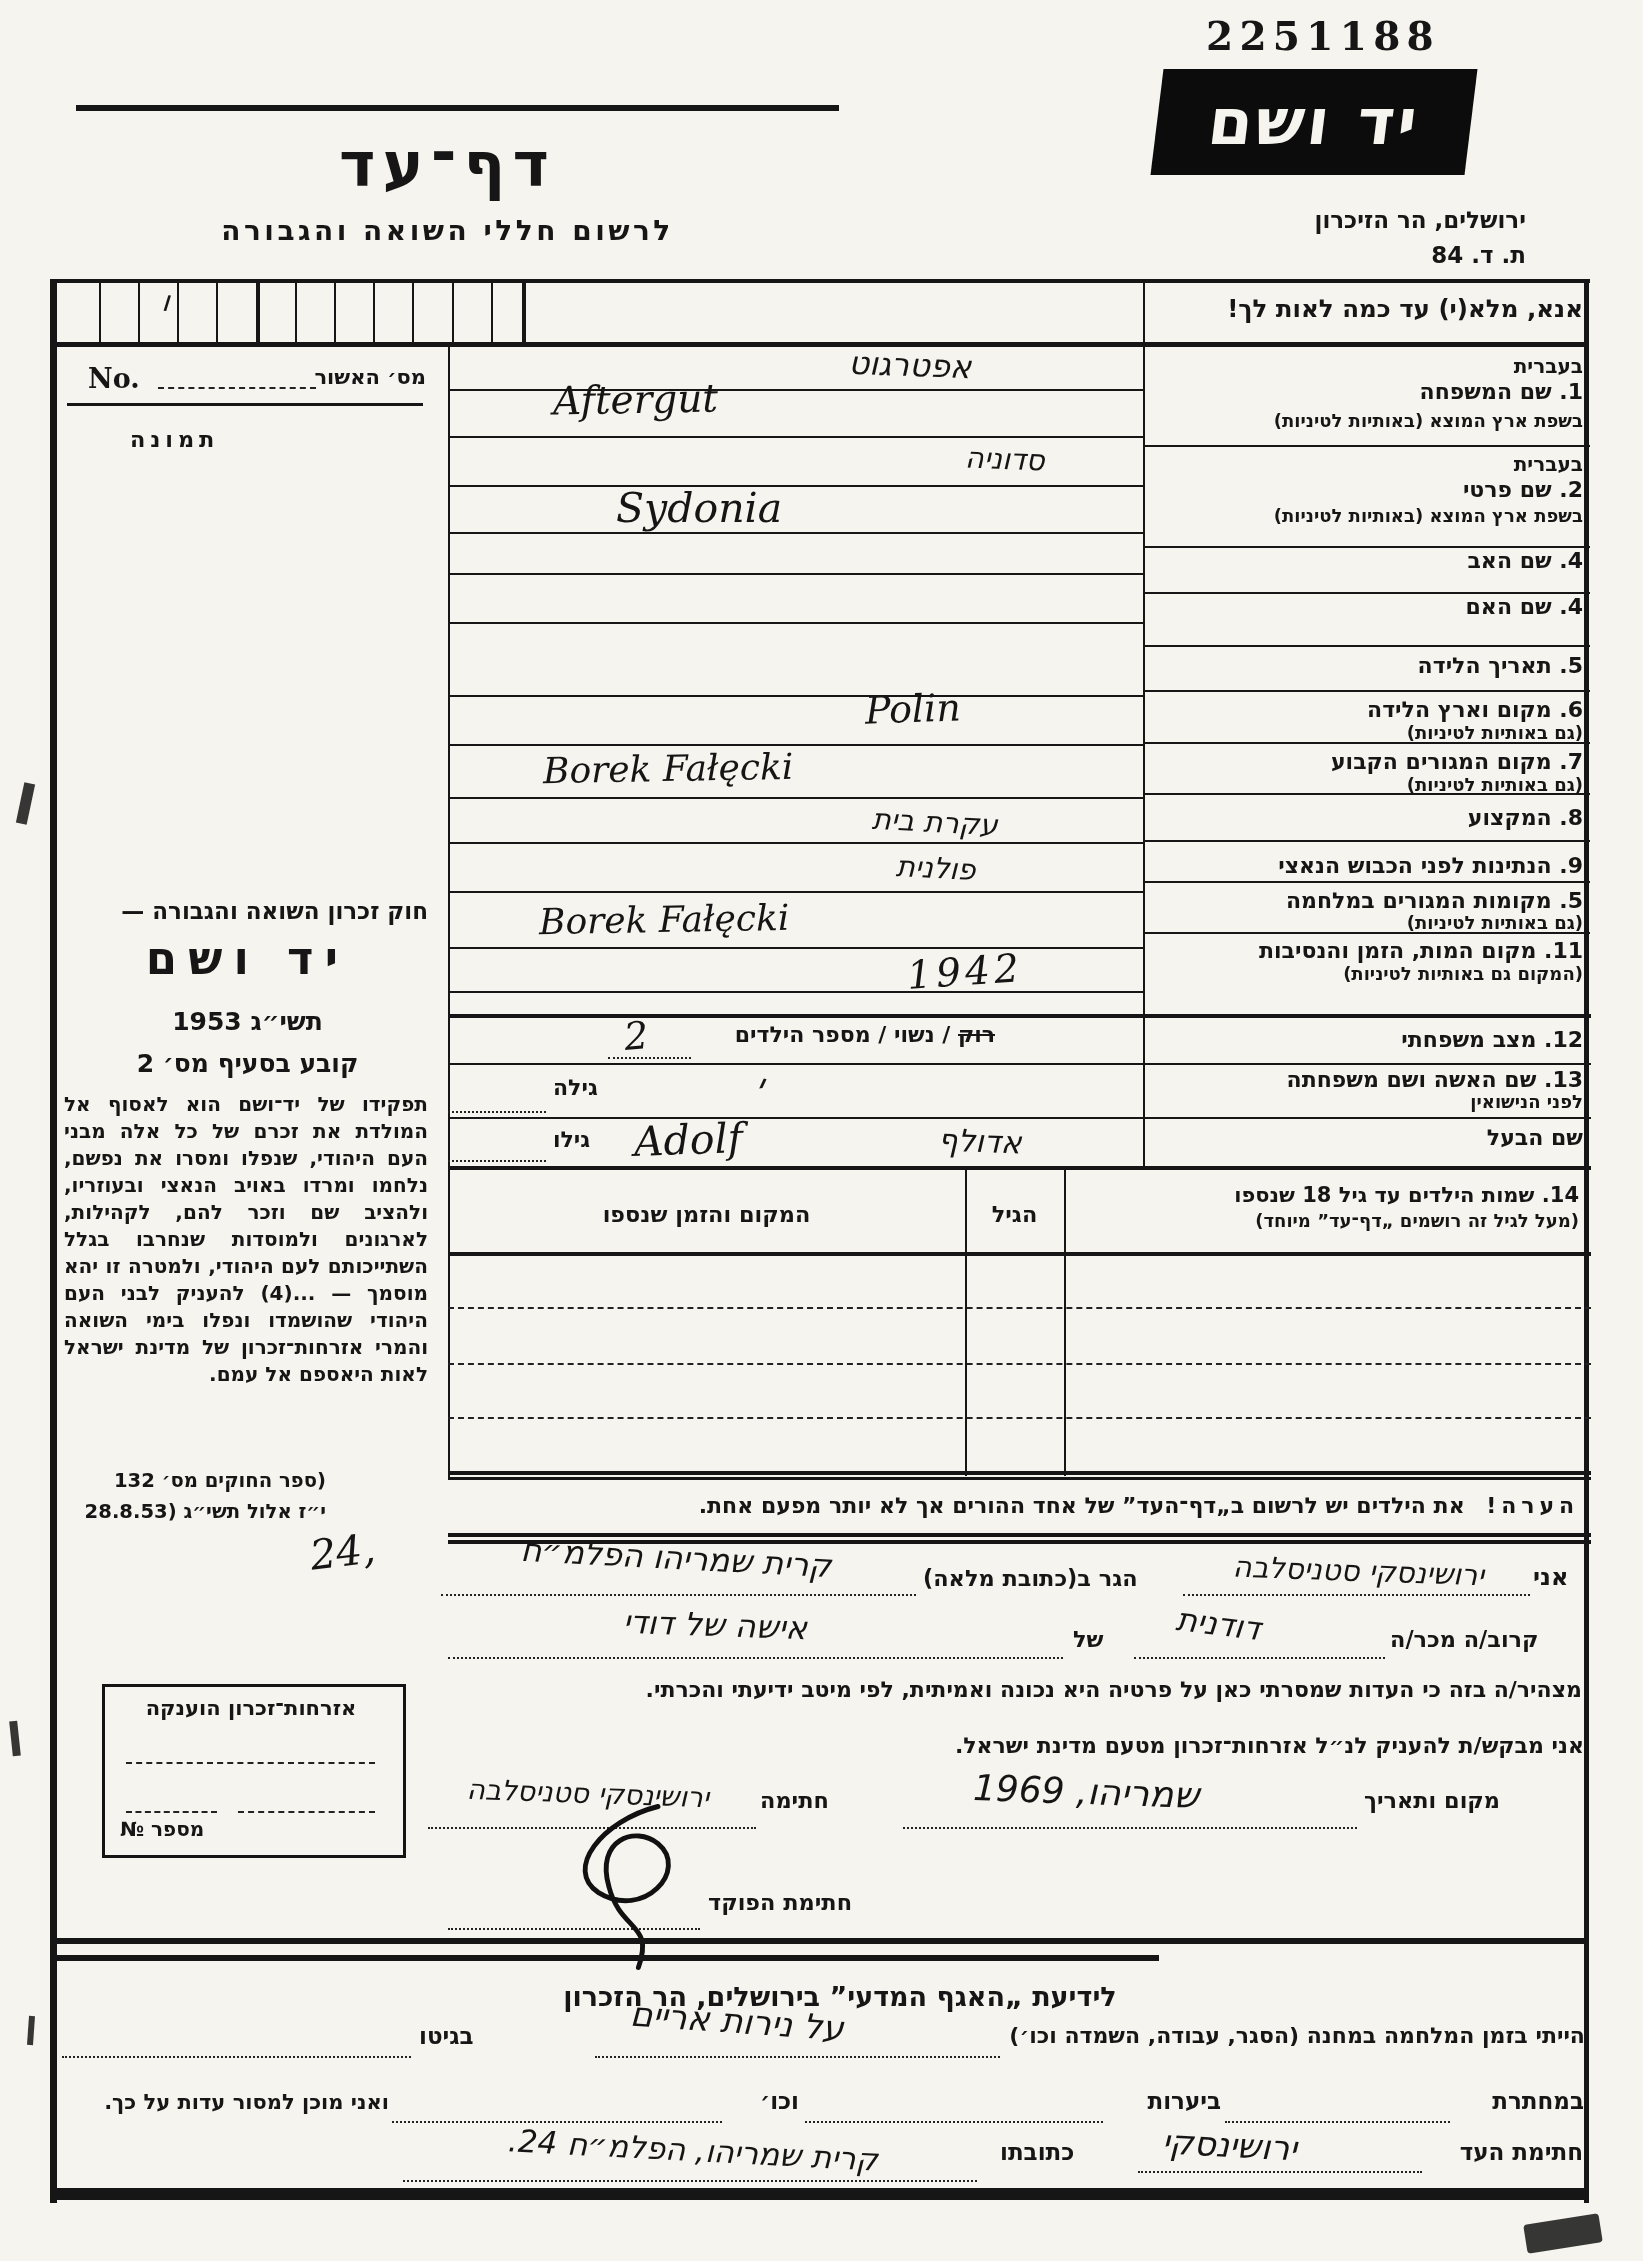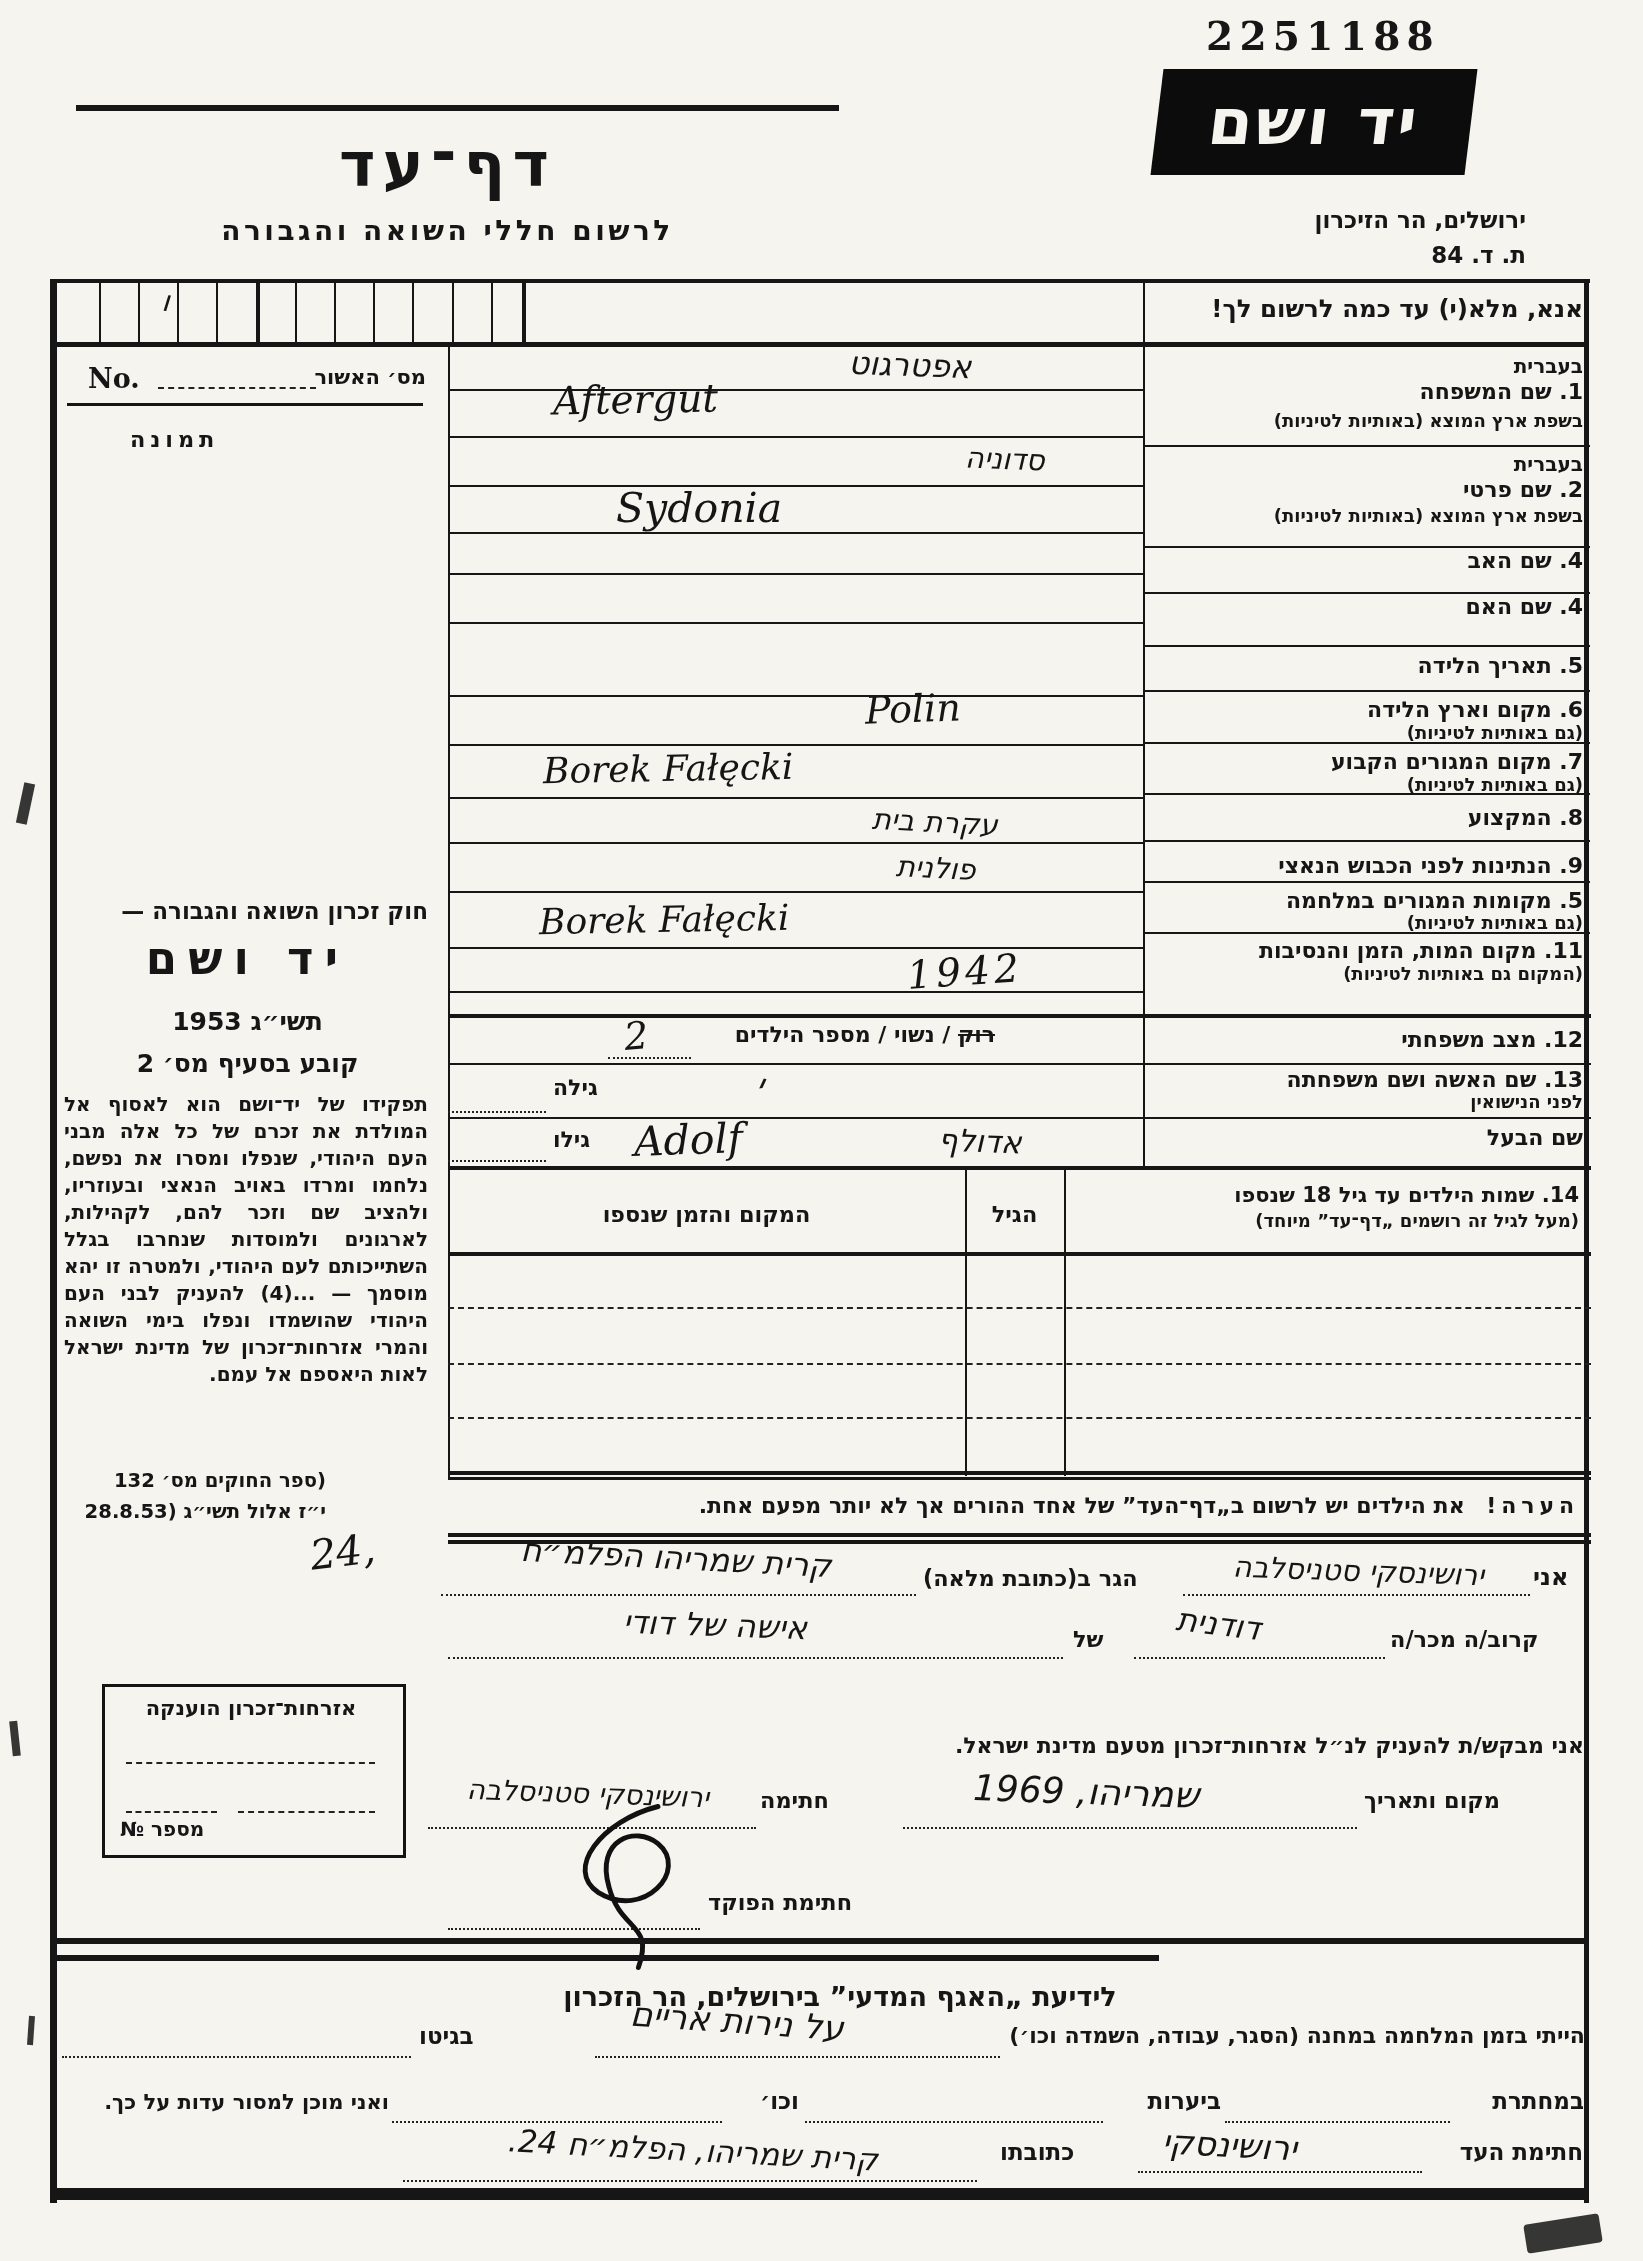--- a/index.html
+++ b/index.html
@@ -55,21 +55,21 @@
   <div class="ln" style="left:256px;top:279px;width:3.5px;height:63px;"></div>
   <div class="ln" style="left:295px;top:279px;width:2.1px;height:63px;"></div>
   <div class="ln" style="left:334px;top:279px;width:2.1px;height:63px;"></div>
   <div class="ln" style="left:373px;top:279px;width:2.1px;height:63px;"></div>
   <div class="ln" style="left:412px;top:279px;width:2.1px;height:63px;"></div>
   <div class="ln" style="left:452px;top:279px;width:2.1px;height:63px;"></div>
   <div class="ln" style="left:491px;top:279px;width:2.1px;height:63px;"></div>
   <div class="ln" style="left:522px;top:279px;width:3.5px;height:63px;"></div>
   <div class="hw" style="left:162px;top:284px;font-size:29px;transform:rotate(6deg);">ו</div>
 
-  <div class="t b rt" style="left:1155px;top:294px;width:428px;font-size:24.5px;">אנא, מלא(י) עד כמה לרשום לך!</div>
+  <div class="t b rt" style="left:1155px;top:294px;width:428px;font-size:24.5px;">אנא, מלא(י) עד כמה לאות לך!</div>
 
   <div class="t b rt" style="left:1155px;top:354px;width:428px;font-size:20px;">בעברית</div>
   <div class="t b rt" style="left:1155px;top:379px;width:428px;font-size:22px;">1. שם המשפחה</div>
   <div class="t b rt" style="left:1155px;top:410px;width:428px;font-size:18px;">בשפת ארץ המוצא (באותיות לטיניות)</div>
   <div class="t b rt" style="left:1155px;top:452px;width:428px;font-size:20px;">בעברית</div>
   <div class="t b rt" style="left:1155px;top:477px;width:428px;font-size:22px;">2. שם פרטי</div>
   <div class="t b rt" style="left:1155px;top:505px;width:428px;font-size:18px;">בשפת ארץ המוצא (באותיות לטיניות)</div>
   <div class="t b rt" style="left:1155px;top:548px;width:428px;font-size:22px;">4. שם האב</div>
   <div class="t b rt" style="left:1155px;top:594px;width:428px;font-size:22px;">4. שם האם</div>
   <div class="t b rt" style="left:1155px;top:653px;width:428px;font-size:22px;">5. תאריך הלידה</div>
@@ -187,20 +187,21 @@
   <div class="dt" style="left:441px;top:1579px;width:475px;height:15.4px;"></div>
   <div class="hw ctr" style="left:438px;top:1539px;width:476px;font-size:32px;transform:rotate(3deg);">קרית שמריהו הפלמ״ח</div>
 
   <div class="t b" style="left:1390px;top:1626px;font-size:22.4px;">קרוב/ה מכר/ה</div>
   <div class="dt" style="left:1134px;top:1642px;width:251px;height:15.4px;"></div>
   <div class="hw" style="left:1176px;top:1605px;font-size:32px;transform:rotate(7deg);">דודנית</div>
   <div class="t b" style="left:1073px;top:1626px;font-size:22.4px;">של</div>
   <div class="dt" style="left:448px;top:1642px;width:615px;height:15.4px;"></div>
   <div class="hw" style="left:623px;top:1606px;font-size:32px;transform:rotate(2deg);">אישה של דודי</div>
 
+  <div class="t b rt" style="left:455px;top:1677px;width:1127px;font-size:22px;">מצהיר/ה בזה כי העדות שמסרתי כאן על פרטיה היא נכונה ואמיתית, לפי מיטב ידיעתי והכרתי.</div>
   <div class="t b rt" style="left:879px;top:1733px;width:705px;font-size:22px;">אני מבקש/ת להעניק לנ״ל אזרחות־זכרון מטעם מדינת ישראל.</div>
 
   <div class="t b" style="left:1364px;top:1787px;font-size:22.4px;">מקום ותאריך</div>
   <div class="dt" style="left:903px;top:1812px;width:454px;height:15.4px;"></div>
   <div class="hw" style="left:973px;top:1771px;font-size:36px;transform:rotate(2deg);">שמריהו, 1969</div>
   <div class="t b" style="left:760px;top:1787px;font-size:22.4px;">חתימה</div>
   <div class="dt" style="left:428px;top:1812px;width:328px;height:15.4px;"></div>
   <div class="hw ctr" style="left:420px;top:1777px;width:336px;font-size:28px;transform:rotate(2deg);">ירושינסקי סטניסלבה</div>
 
   <div class="t b" style="left:708px;top:1889px;font-size:22.4px;">חתימת הפוקד</div>

